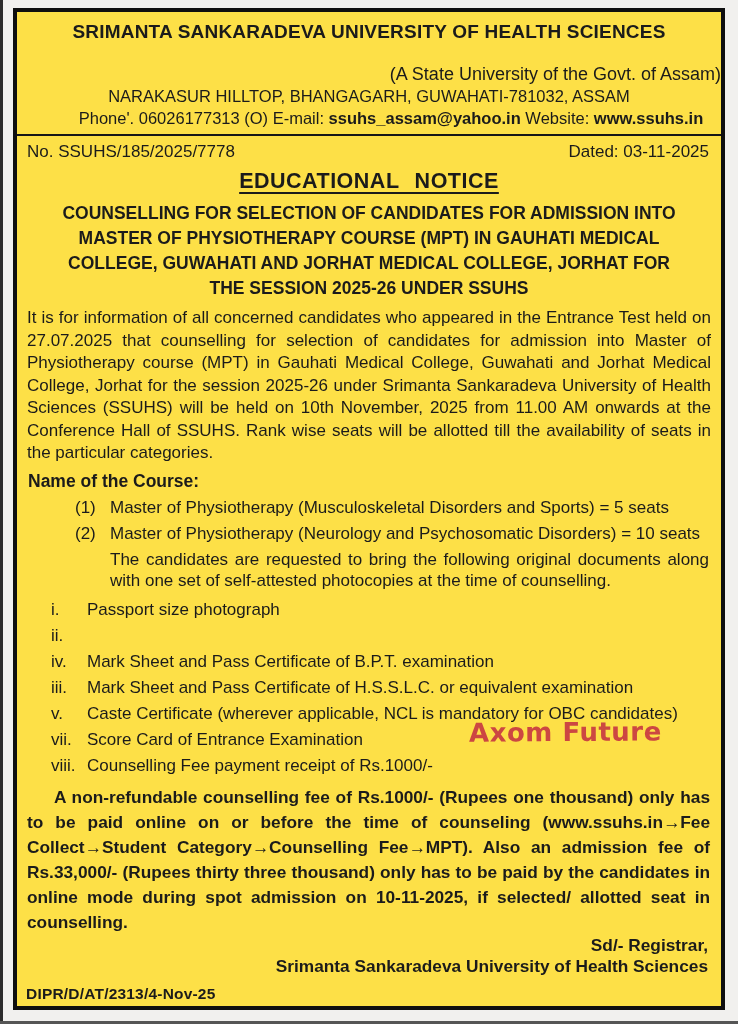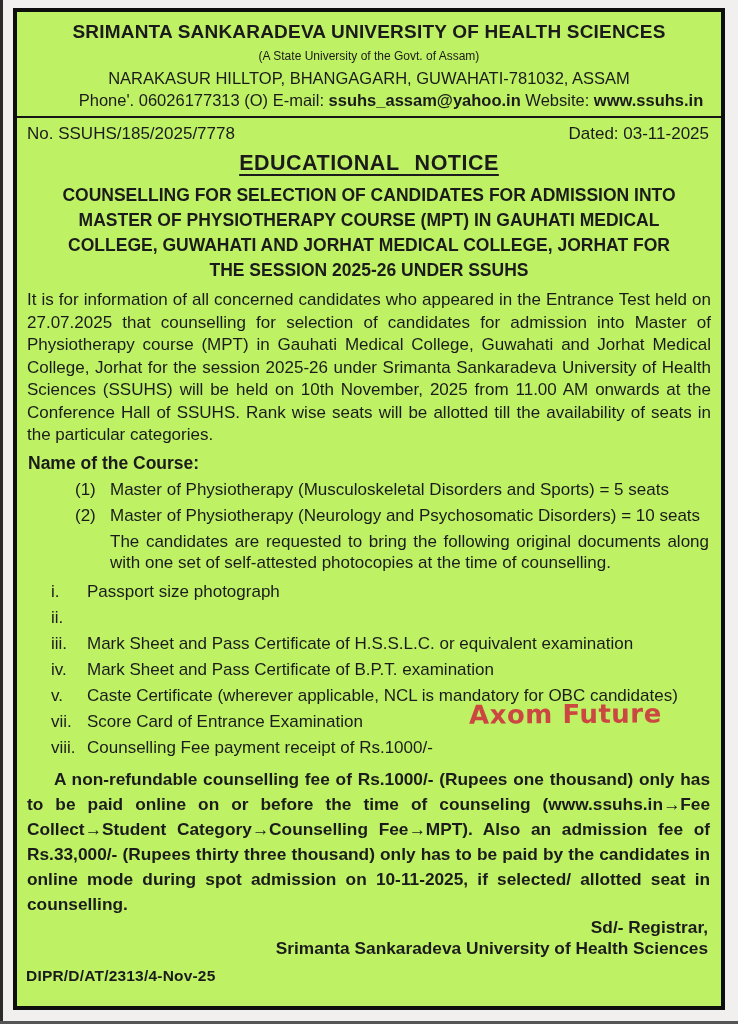--- a/index.html
+++ b/index.html
@@ -11,25 +11,25 @@
     color: #1b1b1b;
     position: relative;
     overflow: hidden;
   }
   .edge-left  { position: absolute; left: 0; top: 0; width: 3px; height: 100%; background: #2b2b2b; }
   .edge-bottom{ position: absolute; left: 0; bottom: 0; width: 100%; height: 3px; background: #555; }
   .frame {
     position: absolute; left: 13px; top: 8px;
     width: 712px; height: 1002px;
     border: 4px solid #0f0f0f;
-    background: #bef264;
+    background: #fde047;
   }
   .header { text-align: center; padding-top: 8px; }
   .header-title { font-size: 19px; font-weight: bold; letter-spacing: 0.2px; line-height: 24px; }
-  .header-sub   { font-size: 12px; line-height: 21px; margin-top: 2px; }
+  .header-sub   { font-size: 18px; line-height: 21px; margin-top: 20px; text-align: right; }
   .header-addr  { font-size: 16.5px; line-height: 21px; margin-top: 1px; }
   .header-contact { font-size: 16.5px; line-height: 21px; margin-top: 1px; padding-bottom: 5px; margin-left: 44px; }
   .b { font-weight: bold; }
   .sep { border-top: 2.5px solid #161616; margin: 0; }
   .ref-row { display: flex; justify-content: space-between; font-size: 17px; padding: 5px 12px 0 10px; line-height: 22px; }
   .notice-title {
     text-align: center; font-size: 21.5px; font-weight: bold;
     margin-top: 5px; line-height: 26px;
     text-decoration: underline; text-decoration-thickness: 2px; text-underline-offset: 4px;
     word-spacing: 9px; letter-spacing: 0.5px;
@@ -105,26 +105,26 @@
 
   <div class="doc-list">
     <div class="doc-item">
       <span class="doc-num">i.</span>
       <span class="doc-text">Passport size photograph</span>
     </div>
     <div class="doc-item">
       <span class="doc-num">ii.</span>
     </div>
     <div class="doc-item">
+      <span class="doc-num">iv.</span>
+      <span class="doc-text">Mark Sheet and Pass Certificate of B.P.T. examination</span>
+    </div>
+    <div class="doc-item">
       <span class="doc-num">iii.</span>
       <span class="doc-text">Mark Sheet and Pass Certificate of H.S.S.L.C. or equivalent examination</span>
-    </div>
-    <div class="doc-item">
-      <span class="doc-num">iv.</span>
-      <span class="doc-text">Mark Sheet and Pass Certificate of B.P.T. examination</span>
     </div>
     <div class="doc-item">
       <span class="doc-num">v.</span>
       <span class="doc-text">Caste Certificate (wherever applicable, NCL is mandatory for OBC candidates)</span>
     </div>
     <div class="doc-item">
       <span class="doc-num">vii.</span>
       <span class="doc-text">Score Card of Entrance Examination</span>
       <span class="watermark" style="color: rgb(204, 71, 66);">Axom Future</span>
     </div>

